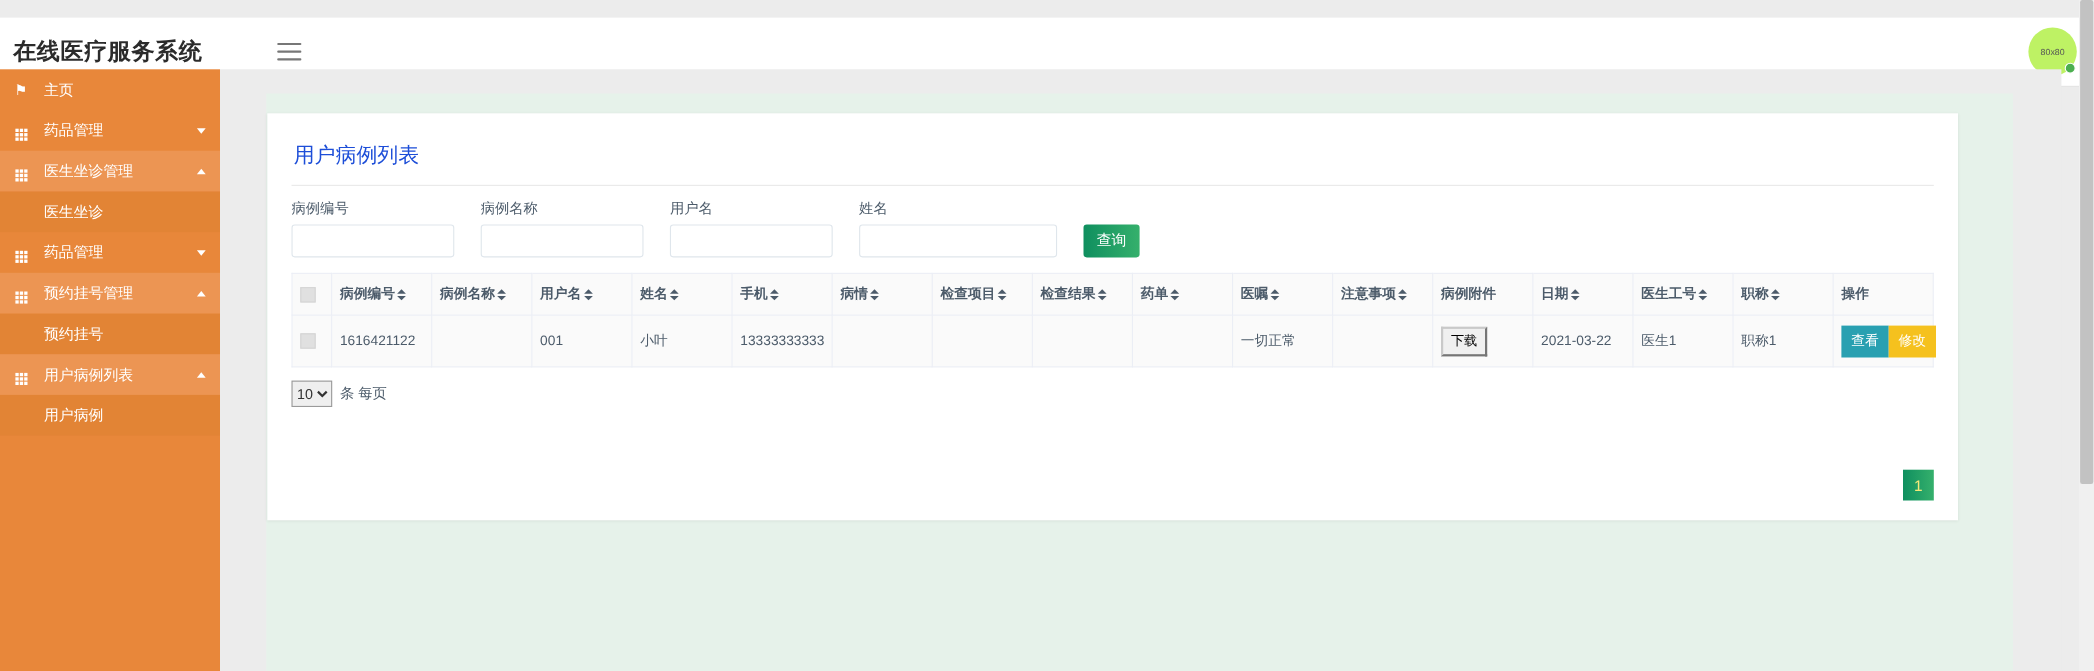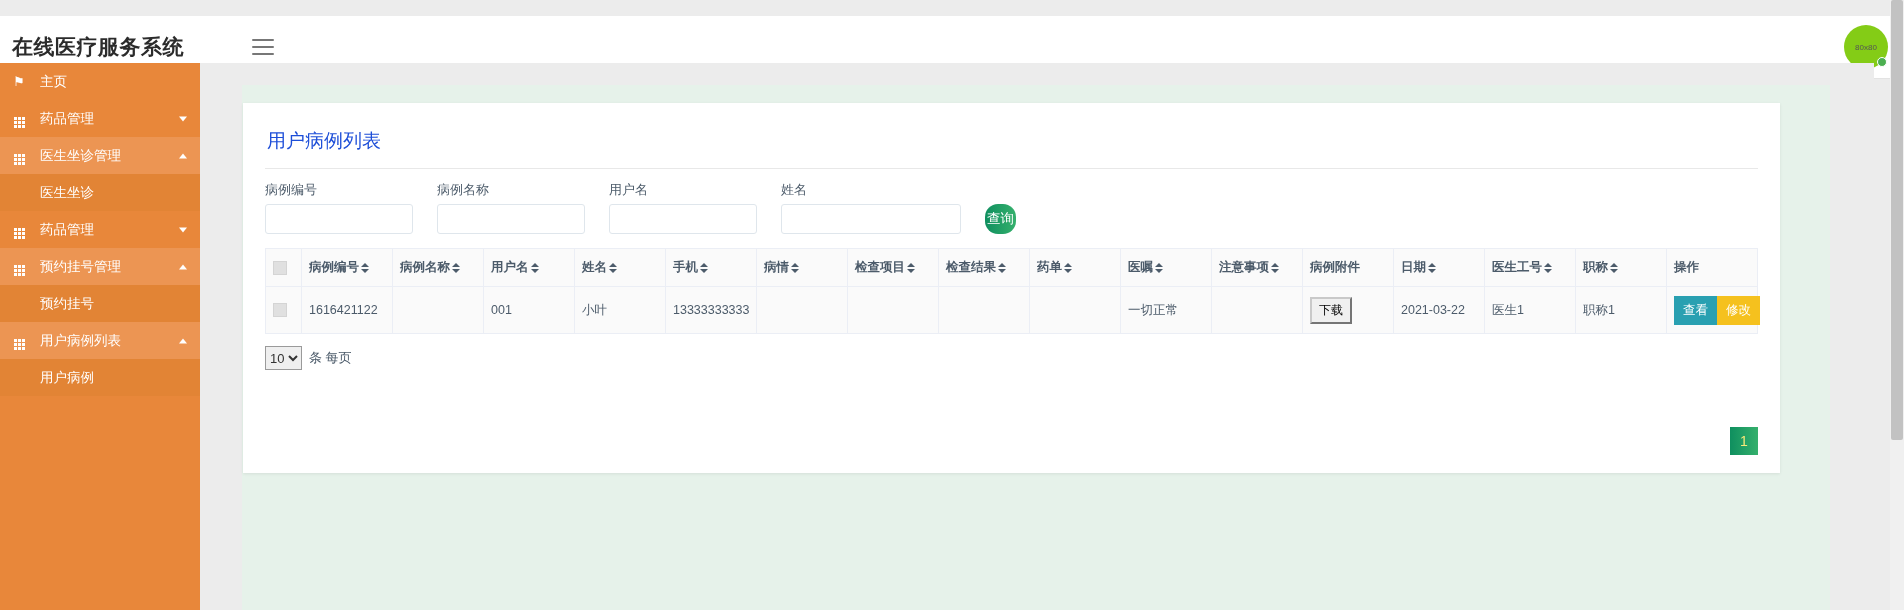--- a/index.html
+++ b/index.html
@@ -27,21 +27,21 @@
     display: flex; flex-direction: column; justify-content: space-between;
     cursor: pointer;
   }
   .hamburger span { display:block; height: 2px; background: #777; border-radius: 1px; }
   .topbar-right {
     position: absolute; right: 16px; top: 9px;
     width: 44px; height: 44px;
   }
   .avatar {
     width: 44px; height: 44px; border-radius: 50%;
-    background: #84cc16; color: #555; font-size: 8px;
+    background: #bef264; color: #555; font-size: 8px;
     display: flex; align-items: center; justify-content: center;
   }
   .status-dot {
     position: absolute; right: 1px; bottom: 2px;
     width: 10px; height: 10px; border-radius: 50%;
     background: #4caf50; border: 1px solid #fff;
   }
 
   
   .sidebar {
@@ -104,21 +104,21 @@
   .field { margin-right: 24px; }
   .field-label { font-size: 13px; color: #4c5b6a; margin-bottom: 5px; }
   .field input {
     width: 148px; height: 30px; border: 1px solid #dfe6ec;
     border-radius: 3px; padding: 0 8px; font-size: 13px;
     color: #48576a; outline: none;
     font-family: "Liberation Sans", sans-serif;
   }
   .field.wide input { width: 180px; }
   .btn-query {
-    height: 30px; padding: 0 2px; border: none; border-radius: 13px;
+    height: 30px; padding: 0 12px; border: none; border-radius: 3px;
     background: linear-gradient(to right, #0f8f5f, #35b06c);
     color: #ffffff; font-size: 13.5px; cursor: pointer;
     font-family: "Liberation Sans", sans-serif;
     text-align: right;
   }
 
   
   table.data {
     width: 100%; border-collapse: collapse; margin-top: 14px;
     font-size: 12.5px; table-layout: fixed;

